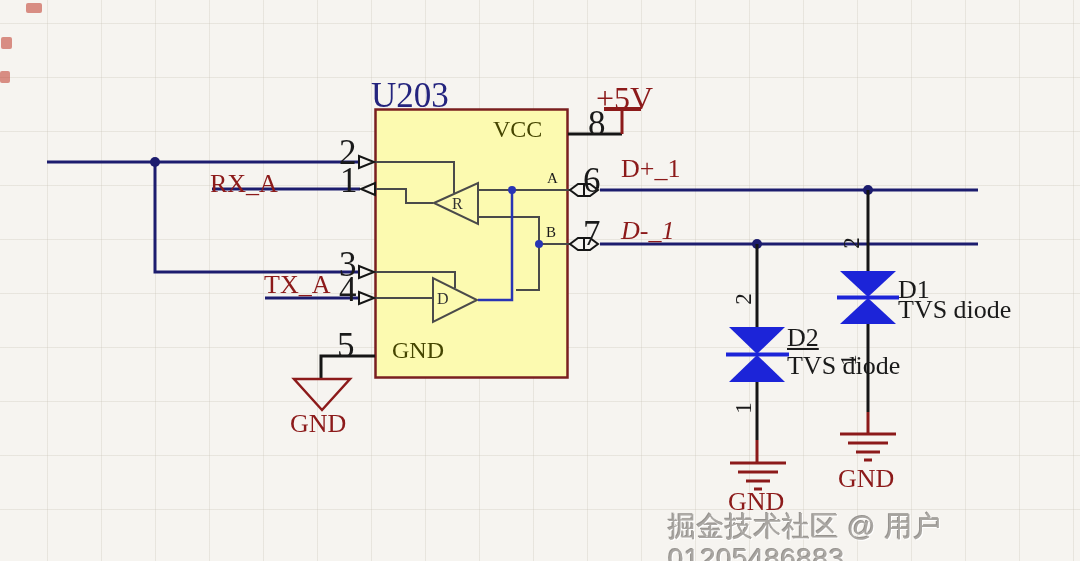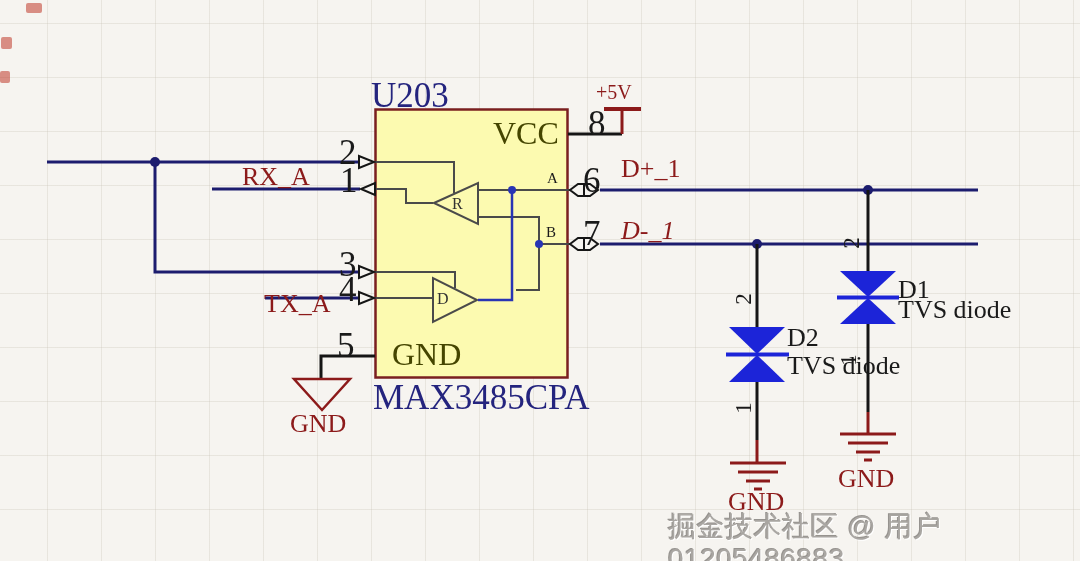--- a/index.html
+++ b/index.html
@@ -14,22 +14,22 @@
     font-family:"Liberation Serif","DejaVu Serif",serif;
   }
   .gfx{position:absolute;left:0;top:0;}
   .lbl{position:absolute;line-height:1;white-space:nowrap;color:#1a1a1a;}
   .red{color:#8c1a1a;}
   .blue{color:#24247e;}
   .olive{color:#454500;}
   .gray-int{color:#333;}
   .fs26{font-size:26px;}
   .fs27{font-size:35px;}
-  .fs28{font-size:32px;}
-  .fs24{font-size:20px;}
+  .fs28{font-size:24px;}
+  .fs24{font-size:32px;}
   .fs16{font-size:16px;}
   .fs15{font-size:15px;}
   .rot{transform:rotate(-90deg);transform-origin:center;width:22px;height:22px;text-align:center;font-size:23px;}
   .watermark{
     position:absolute;left:668px;top:511px;
     font-family:"Liberation Sans","DejaVu Sans",sans-serif;
     font-size:28px;line-height:1.15;letter-spacing:.5px;
     color:#a9a6a2;
     text-shadow:1px 1px 0 #ffffff,-1px -1px 0 #96938f;
   }
@@ -132,48 +132,47 @@
         <line x1="856" y1="452" x2="880" y2="452"></line>
         <line x1="864" y1="460" x2="872" y2="460"></line>
       </g>
     </g>
   </svg>
 
   <div class="speck" style="left:26px;top:3px;width:16px;height:10px;"></div>
   <div class="speck" style="left:1px;top:37px;width:11px;height:12px;"></div>
   <div class="speck" style="left:0;top:71px;width:10px;height:12px;"></div>
 
-  <div class="lbl red fs26" style="left:210px;top:164px;margin-left:32px;">RX_A</div>
-  <div class="lbl red fs26" style="left:264px;top:291px;">TX_A</div>
+  <div class="lbl red fs26" style="left:210px;top:171px;">RX_A</div>
+  <div class="lbl red fs26" style="left:264px;top:272px;">TX_A</div>
   <div class="lbl red fs26" style="left:621px;top:156px;">D+_1</div>
   <div class="lbl red fs26" style="left:621px;top:218px;font-style:italic;">D-_1</div>
   <div class="lbl red fs24" style="left:596px;top:82px;">+5V</div>
 
   <div class="lbl blue fs27" style="left:371px;top:78px;">U203</div>
-  <div class="lbl blue fs27" style="left:373px;top:380px;">MAX3485CPA</div>
 
   <div class="lbl olive fs28" style="left:493px;top:117px;">VCC</div>
   <div class="lbl olive fs28" style="left:392px;top:338px;">GND</div>
   <div class="lbl fs15" style="left:547px;top:171px;">A</div>
   <div class="lbl fs15" style="left:546px;top:225px;">B</div>
   <div class="lbl gray-int fs16" style="left:452px;top:196px;">R</div>
   <div class="lbl gray-int fs16" style="left:437px;top:291px;">D</div>
 
   <div class="lbl fs27" style="left:339px;top:135px;">2</div>
   <div class="lbl fs27" style="left:340px;top:163px;">1</div>
   <div class="lbl fs27" style="left:339px;top:247px;">3</div>
   <div class="lbl fs27" style="left:339px;top:272px;">4</div>
   <div class="lbl fs27" style="left:337px;top:328px;">5</div>
   <div class="lbl fs27" style="left:588px;top:106px;">8</div>
   <div class="lbl fs27" style="left:583px;top:163px;">6</div>
   <div class="lbl fs27" style="left:583px;top:216px;">7</div>
 
   <div class="lbl fs26" style="left:898px;top:277px;">D1</div>
   <div class="lbl fs26" style="left:898px;top:297px;">TVS diode</div>
-  <div class="lbl fs26" style="left:787px;top:325px;">D2</div>
+  <div class="lbl fs26" style="left:787px;top:325px;text-decoration:underline;">D2</div>
   <div class="lbl fs26" style="left:787px;top:353px;">TVS diode</div>
 
   <div class="lbl rot" style="left:732px;top:288px;">2</div>
   <div class="lbl rot" style="left:732px;top:397px;">1</div>
   <div class="lbl rot" style="left:840px;top:232px;">2</div>
   <div class="lbl rot" style="left:837px;top:349px;">1</div>
 
   <div class="lbl red fs26" style="left:290px;top:411px;">GND</div>
   <div class="lbl red fs26" style="left:728px;top:489px;">GND</div>
   <div class="lbl red fs26" style="left:838px;top:466px;">GND</div>

